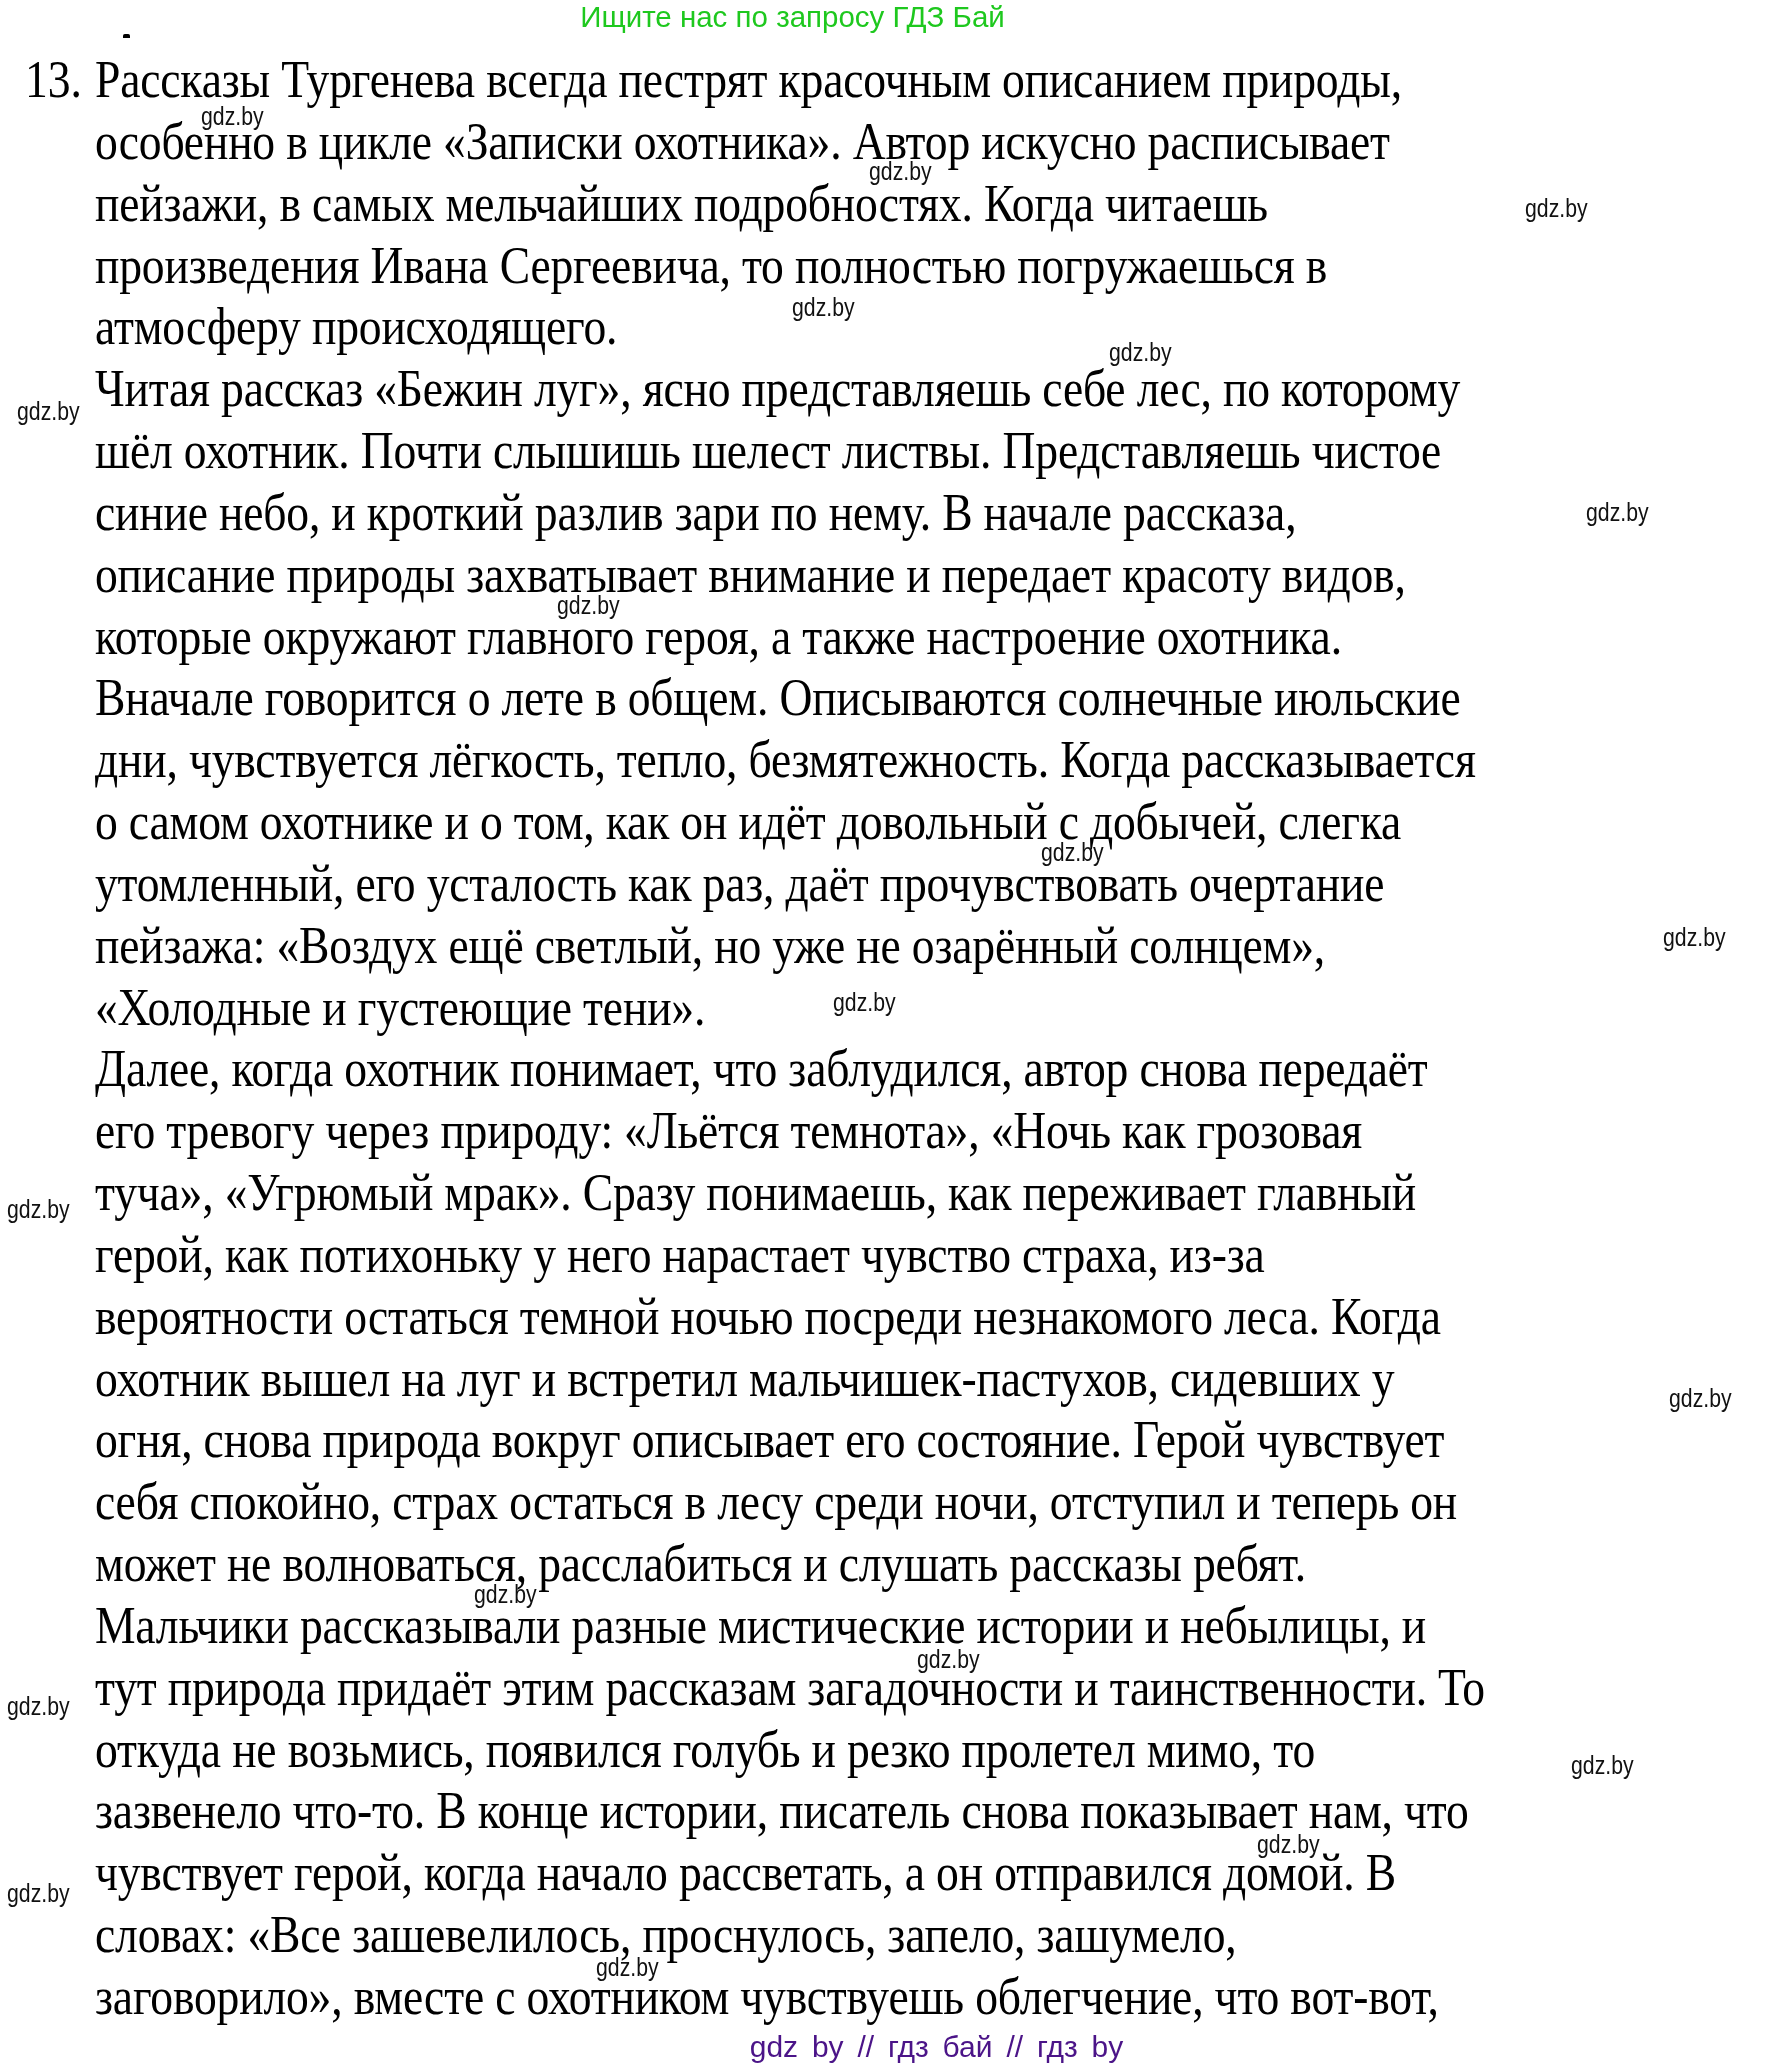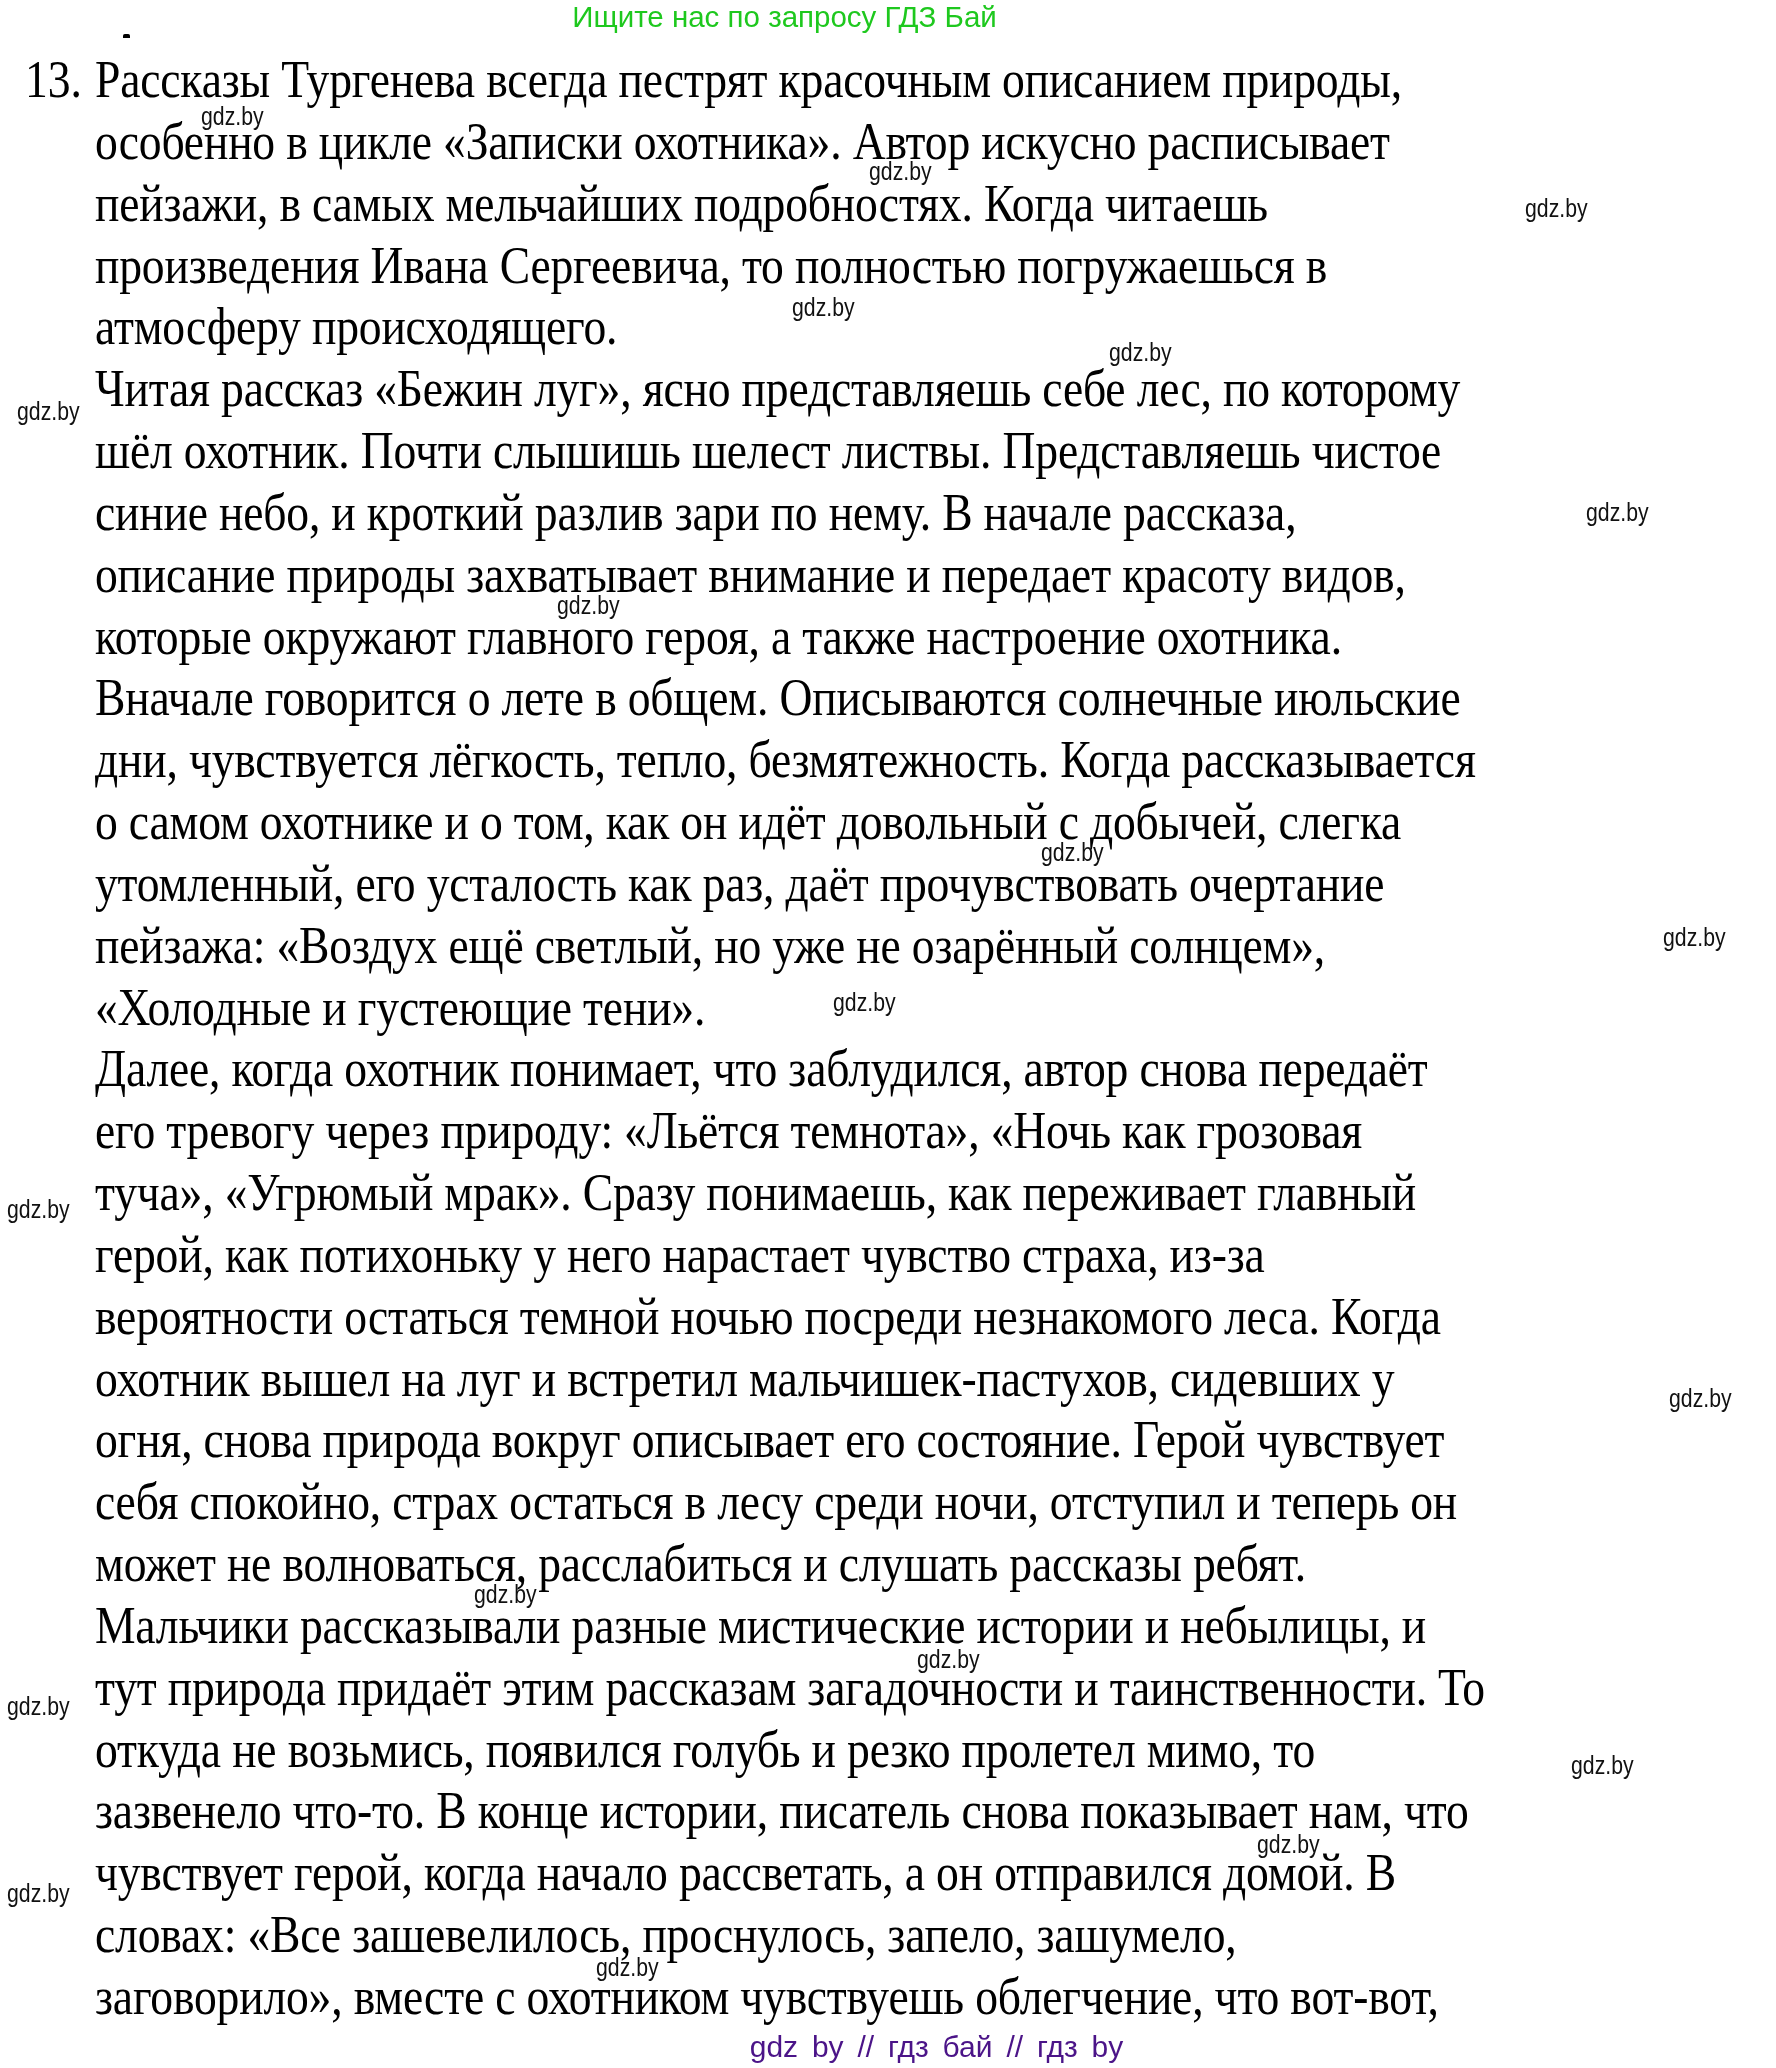--- a/index.html
+++ b/index.html
@@ -1,18 +1,18 @@
 <!DOCTYPE html>
 <html style="font-size:14.8px"><head>
 <meta charset="utf-8">
 <style>
   html, body { margin: 0; padding: 0; background: #ffffff; }
   body { width: 1777px; height: 2068px; position: relative; overflow: hidden; }
   .header-banner {
-    position: absolute; left: 0; top: 0; width: 1569px; height: 37px;
+    position: absolute; left: 8px; top: 0; width: 1569px; height: 37px;
     text-align: center; font-family: "Liberation Sans", sans-serif;
     font-size: 29.5px; line-height: 33px; color: #1ec81e;
   }
   .corner-mark {
     position: absolute; left: 123px; top: 34px; width: 7.4px; height: 3.7px;
     background: #000; border-radius: 1.8px 1.8px 0 0;
   }
   .doc {
     position: absolute; left: 0; top: 0; width: 1777px; height: 2068px;
   }

